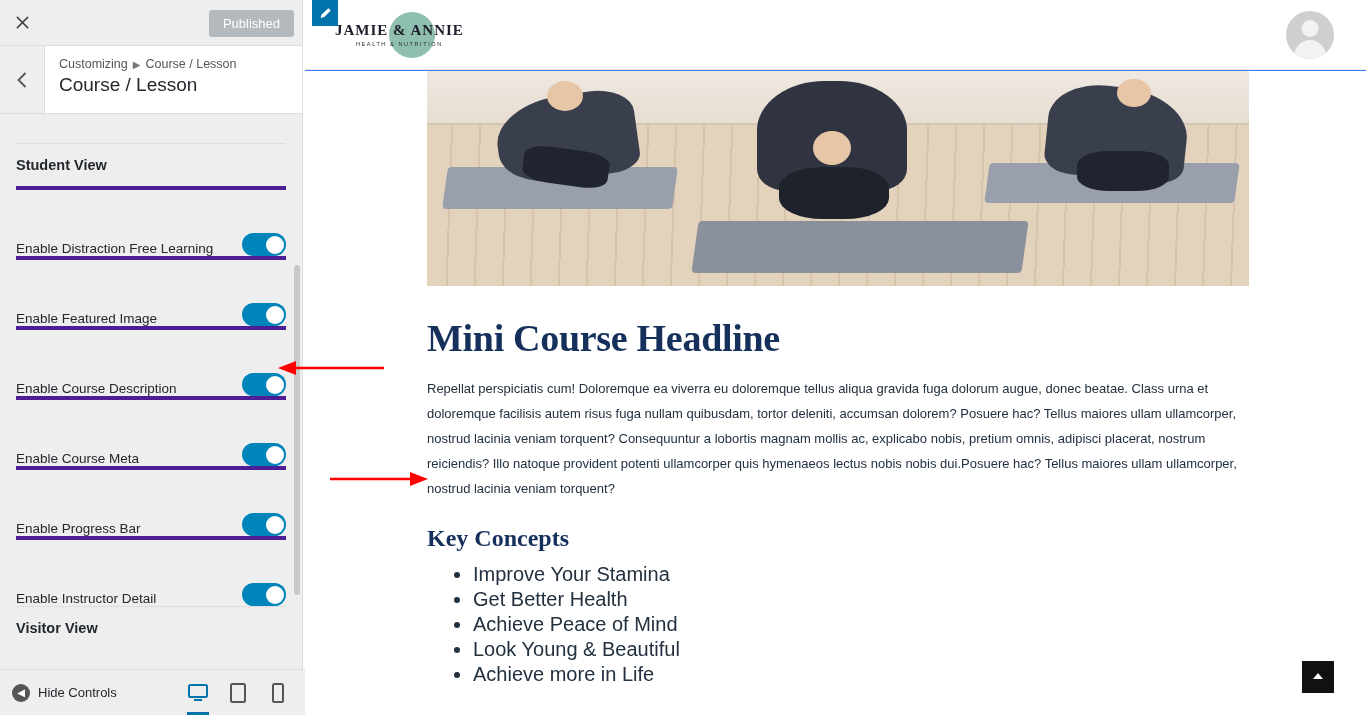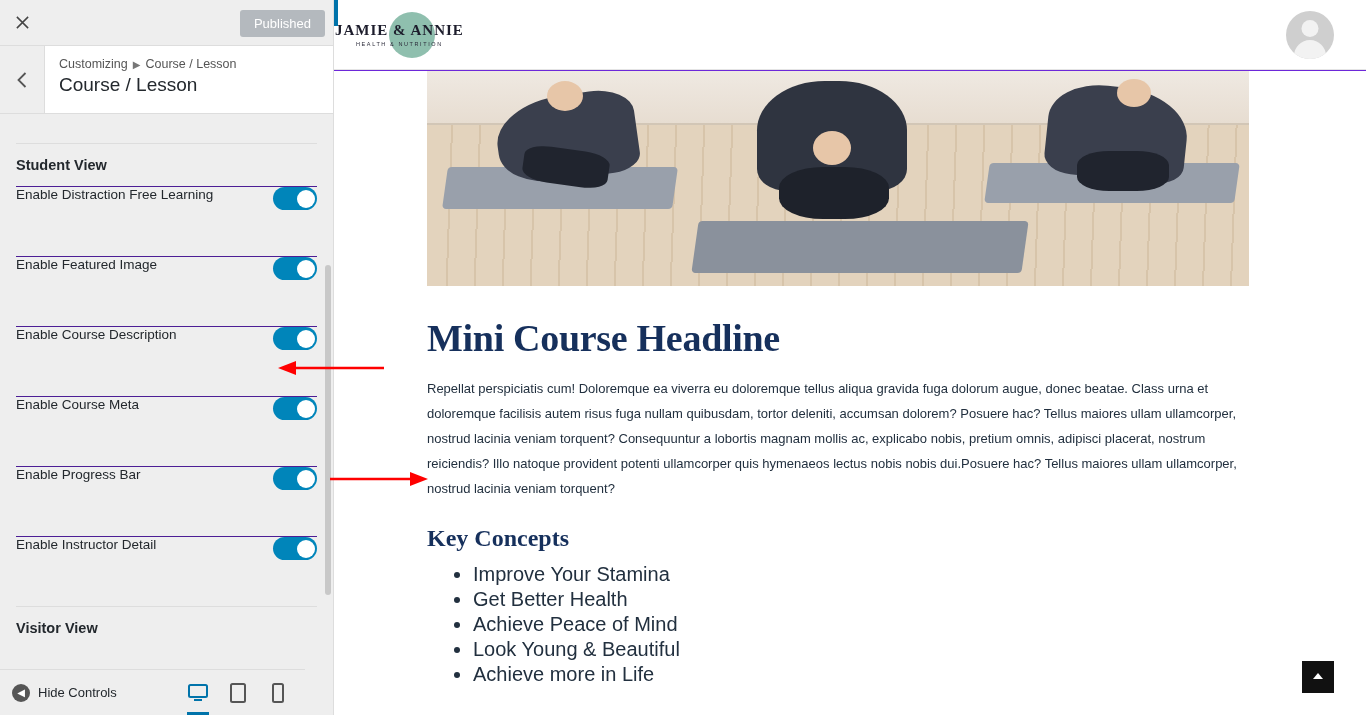--- a/index.html
+++ b/index.html
@@ -13,21 +13,21 @@
   #app {
     position: relative;
     width: 1366px; height: 715px;
     overflow: hidden;
   }
 
   
   .customizer {
     position: absolute;
     left: 0; top: 0;
-    width: 334px; height: 715px;
+    width: 303px; height: 715px;
     background: #eeeeee;
     border-right: 1px solid #ddd;
     z-index: 30;
   }
   .cz-topbar {
     position: relative;
     height: 46px;
     background: #eeeeee;
     border-bottom: 1px solid #ddd;
     display: flex;
@@ -104,23 +104,23 @@
   .cz-sectionlabel {
     font-size: 14.5px;
     font-weight: bold;
     color: #23282d;
     padding: 13px 0 13px 0;
     border-top: 1px solid #ddd;
   }
   .cz-sectionlabel.first { border-top: 1px solid #ddd; }
   .cz-row {
     display: flex;
-    align-items: flex-start;
+    align-items: flex-end;
     justify-content: space-between;
-    border-top: 1px solid #4c1d95;
+    border-top: 4px solid #4c1d95;
     height: 70px;
   }
   .cz-row-label {
     font-size: 13.5px;
     color: #23282d;
   }
   .toggle {
     width: 44px; height: 23px;
     border-radius: 12px;
     background: #0085ba;
@@ -196,21 +196,21 @@
     position: absolute;
     left: 6px; right: 6px; bottom: 0;
     height: 3px; background: #0073aa;
   }
 
   
   .preview {
     position: absolute;
     left: 305px; top: 0;
     width: 1061px; height: 715px;
-    background: #6d28d9;
+    background: #3b82f6;
     overflow: hidden;
   }
   .site-header {
     position: relative;
     height: 70px;
     background: #fff;
     border-bottom: 1px solid #e4e4e4;
     display: flex;
     align-items: center;
   }

